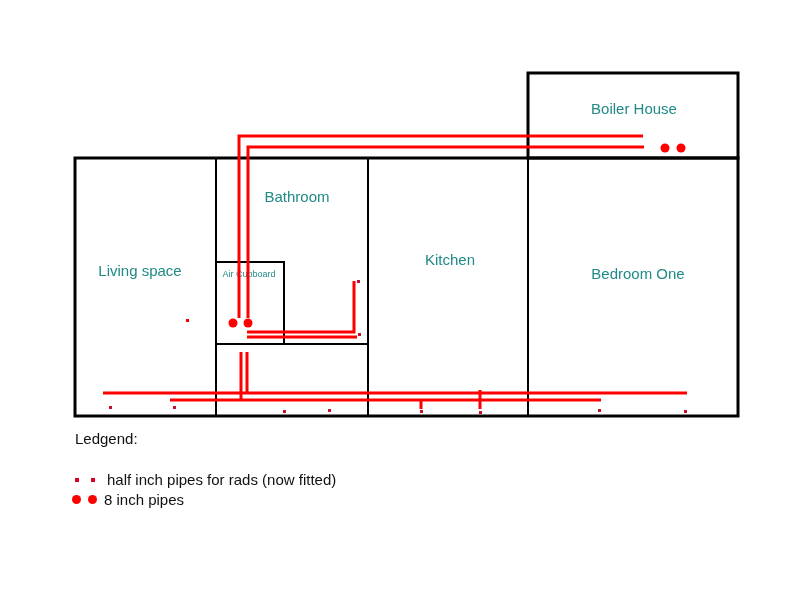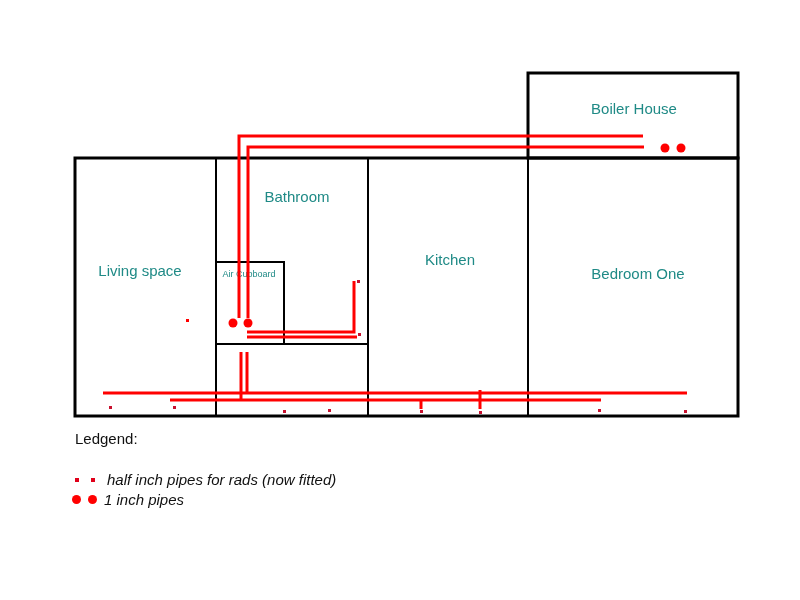--- a/index.html
+++ b/index.html
@@ -5,21 +5,21 @@
     html, body { margin: 0; padding: 0; background: #ffffff; }
     body { width: 800px; height: 600px; position: relative; overflow: hidden; font-family: "Liberation Sans", sans-serif; }
     svg { position: absolute; left: 0; top: 0; }
     .wall { stroke: #000; stroke-width: 3; fill: none; }
     .wall-thin { stroke: #000; stroke-width: 2; fill: none; }
     .pipe { stroke: #ff0000; stroke-width: 3; fill: none; }
     .room-label { fill: #1f8a86; font-family: "Liberation Sans", sans-serif; font-size: 15px; }
     .room-label-small { fill: #1f8a86; font-family: "Liberation Sans", sans-serif; font-size: 9px; }
     .legend { position: absolute; left: 75px; top: 430px; font-size: 15px; color: #111; }
     .legend-title { position: absolute; left: 0; top: 0; white-space: nowrap; text-align: center; }
-    .legend-row { position: absolute; left: 0; white-space: nowrap; display: flex; align-items: center; font-style: italic; }
+    .legend-row { position: absolute; left: 0; white-space: nowrap; display: flex; align-items: center; }
     .sq { display: inline-block; width: 4px; height: 4px; background: #e0001a; margin-right: 12px; }
     .dot { display: inline-block; width: 9px; height: 9px; background: #ff0000; border-radius: 50%; margin-right: 7px; }
   </style>
 </head>
 <body>
 
 <svg width="800" height="600" viewBox="0 0 800 600">
 
   <g>
     <rect class="wall" x="528" y="73" width="210" height="85"></rect>
@@ -77,15 +77,15 @@
 <div class="legend">
   <div class="legend-title">Ledgend:</div>
   <div class="legend-row" style="top: 41px;">
     <span class="sq"></span>
     <span class="sq"></span>
     <span>half inch pipes for rads (now fitted)</span>
   </div>
   <div class="legend-row" style="top: 61px; left: -3px;">
     <span class="dot"></span>
     <span class="dot"></span>
-    <span>1 inch pipes</span>
+    <span>8 inch pipes</span>
   </div>
 </div>
 
 </body></html>

